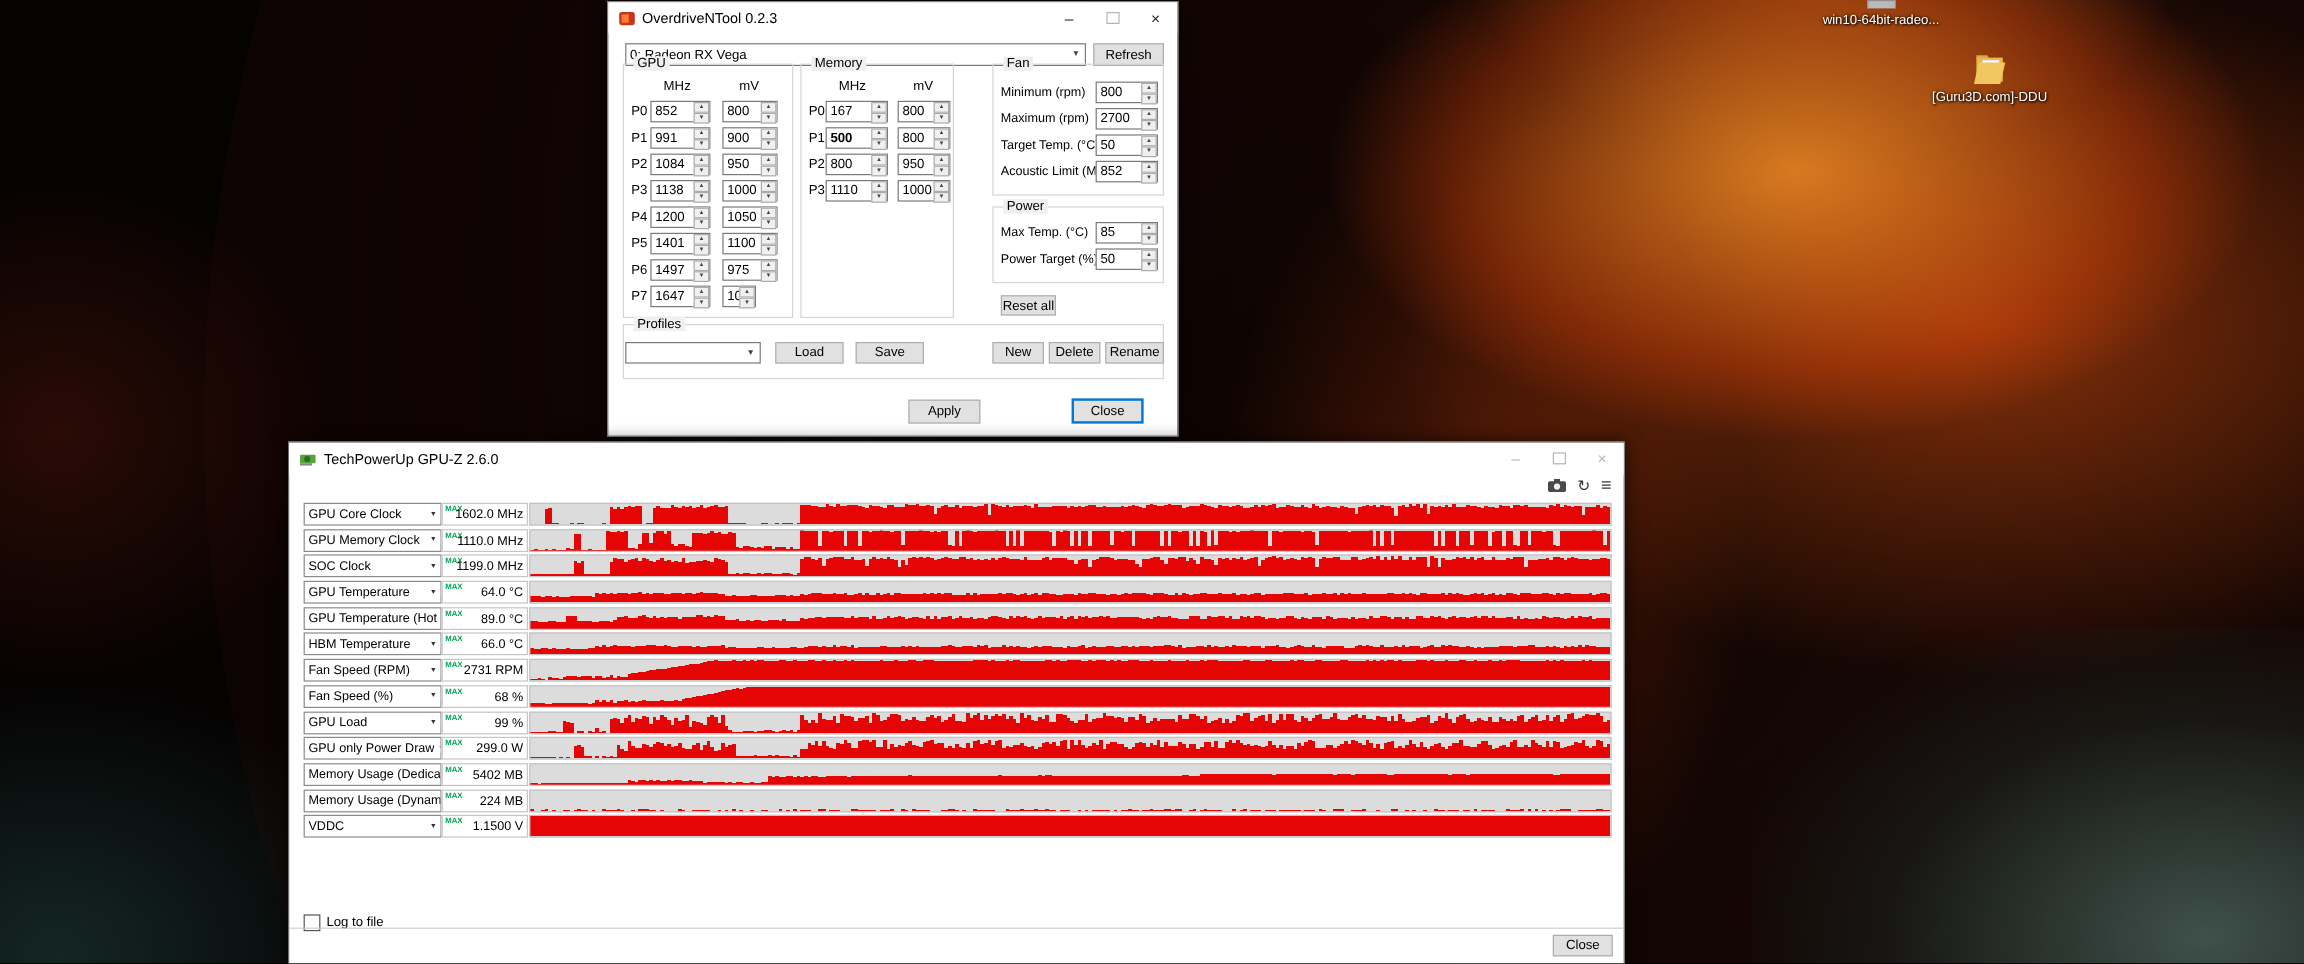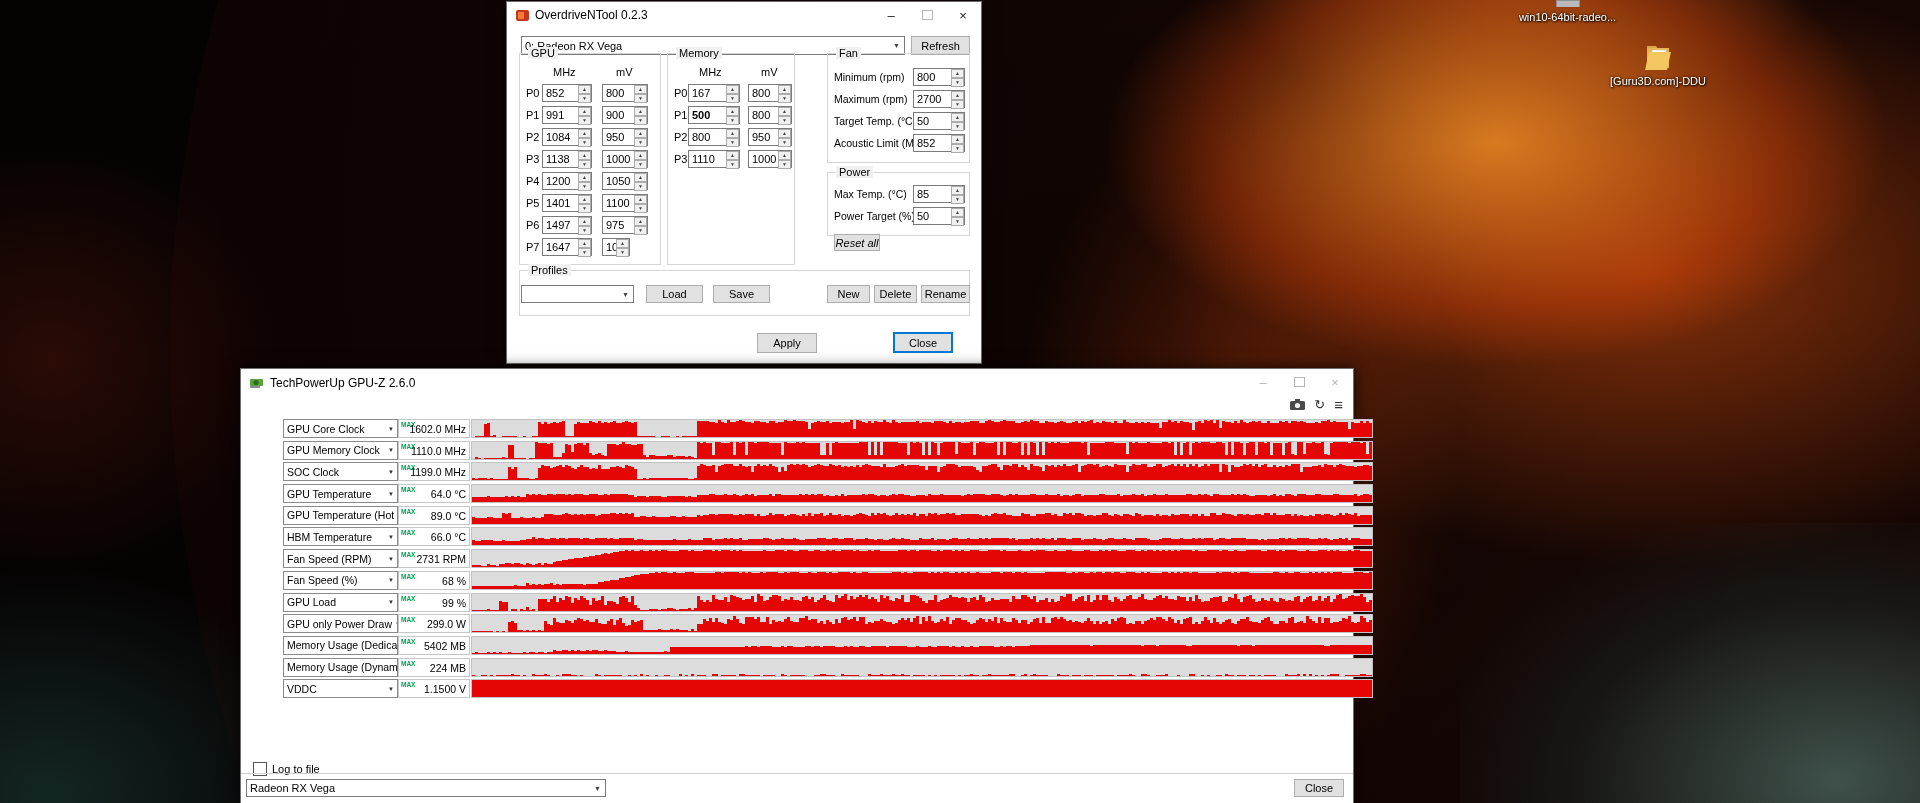--- a/index.html
+++ b/index.html
@@ -50,21 +50,21 @@
   .plabel{position:absolute;left:6px;top:3px;font-size:11px;}
   .colhdr{position:absolute;top:12px;font-size:11px;}
   .flabel{position:absolute;left:6px;top:3px;font-size:10.5px;white-space:nowrap;}
   
   .tabbar{position:absolute;left:0;top:27px;right:0;height:19px;border-bottom:1px solid #d0d0d0;}
   .tab{position:relative;display:inline-block;font-size:11px;padding:2px 7px 3px 7px;margin-left:2px;
        border:1px solid transparent;top:1px;color:#000;}
   .tab.active{background:#fff;border:1px solid #d0d0d0;border-bottom:1px solid #fff;top:0;padding-top:3px;}
   .toolicons{position:absolute;top:29px;right:10px;display:flex;gap:9px;align-items:center;}
   .ticon{font-size:13px;color:#333;line-height:13px;}
-  .srows{position:absolute;left:0;top:50px;right:0;padding-left:30px;}
+  .srows{position:absolute;left:0;top:50px;right:0;}
   .srow{position:relative;height:19px;margin-bottom:2.7px;}
   .scombo{position:absolute;left:12px;top:0;width:113px;height:17px;background:#fff;border:1px solid #8a8a8a;
           font-size:10.5px;display:flex;align-items:center;overflow:hidden;}
   .scombo .ctext{flex:1;padding-left:3px;white-space:nowrap;}
   .scombo .arr{font-size:6px;color:#333;padding:0 3px;flex:none;background:#fff;}
   .sval{position:absolute;left:127px;top:0;width:70px;height:17px;background:#fff;border:1px solid #c6c6c6;}
   .sval .max{position:absolute;left:2px;top:1px;font-size:6.5px;font-weight:bold;color:#00a651;letter-spacing:0;}
   .sval .v{position:absolute;right:3px;top:3px;font-size:10.5px;white-space:nowrap;}
   .sgraph{position:absolute;left:200px;top:0;width:902px;height:19px;background:#dcdcdc;border:1px solid #c2c2c2;box-sizing:border-box;}
   .chk{position:absolute;left:12px;top:393px;display:flex;align-items:center;font-size:11px;}
@@ -400,21 +400,21 @@
         <div class="spin" style="left:85px;width:52px;">
             <span class="sv">50</span>
             <span class="ud">
               <i>▲</i>
               <i>▼</i>
             </span>
           </div>
       </div>
     </div>
 
-    <div class="btn" style="left:327px;top:232px;width:46px;height:17px;font-style:italic;">
+    <div class="btn" style="left:327px;top:244px;width:46px;height:17px;">
       <span>Reset all</span>
     </div>
 
     <div class="group" style="left:12px;top:268px;width:451px;height:46px;">
       <span class="glabel">Profiles</span>
     </div>
     <div class="combo" style="left:14px;top:283px;width:113px;height:18px;">
       <span class="ctext"></span>
       <span class="arr">▼</span>
     </div>
@@ -662,21 +662,17 @@
             </svg>
           </div>
       </div>
     </div>
 
     <div class="chk">
       <span class="chkbox"></span>
       <span>Log to file</span>
     </div>
     <div class="botline"></div>
-    <div class="combo" style="left:5px;top:410px;width:360px;height:18px;">
-      <span class="ctext">Radeon RX Vega</span>
-      <span class="arr">▼</span>
-    </div>
     <div class="btn" style="left:1053px;top:410px;width:50px;height:18px;">
       <span>Close</span>
     </div>
   </div>
 </div>
 
 </body></html>

